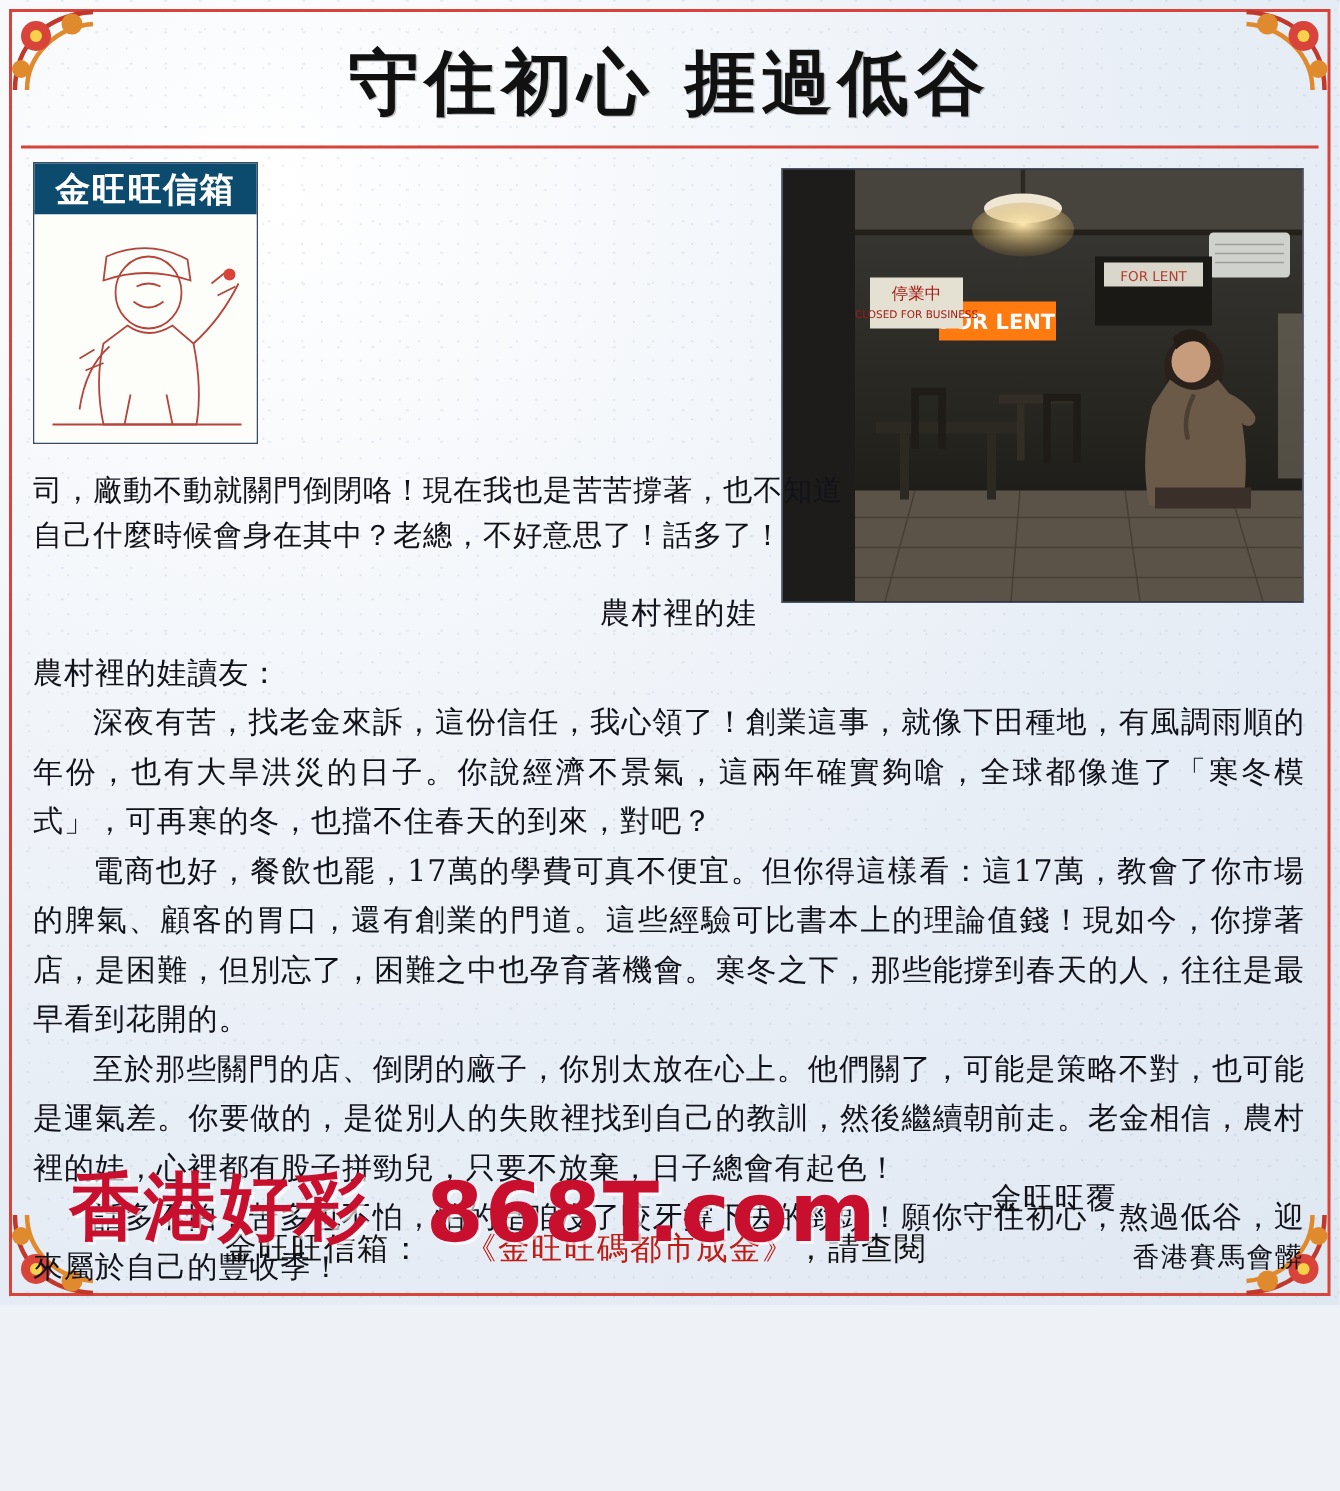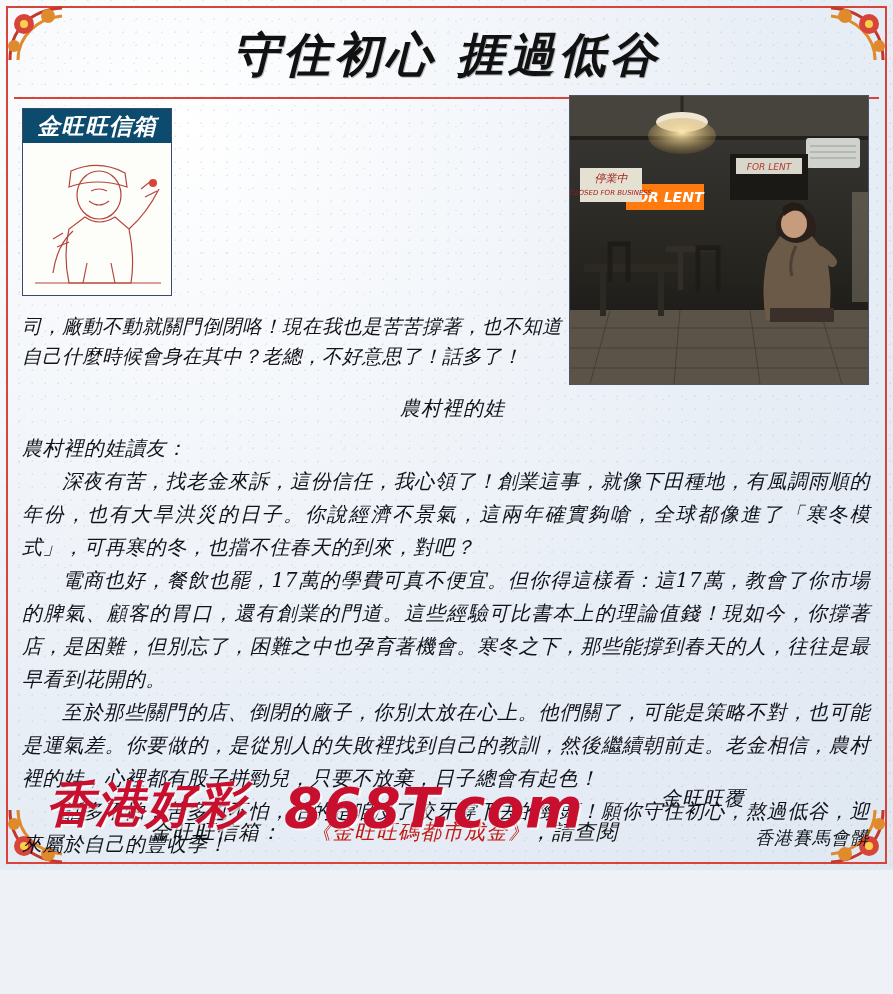--- a/index.html
+++ b/index.html
@@ -15,21 +15,20 @@
   }
   #page {
     position: relative;
     width: 893px;
     height: 870px;
     background:
       radial-gradient(circle at 20% 15%, #ffffff 0%, #e8eef6 60%, #dfe7f1 100%),
       linear-gradient(180deg, #f4f7fb 0%, #e6edf5 50%, #dfe8f2 100%);
     box-sizing: border-box;
     overflow: hidden;
-    font-style: italic;
   }
   
   #page:before {
     content: "";
     position: absolute;
     inset: 0;
     background-image:
       radial-gradient(rgba(160,180,205,0.25) 1px, transparent 1px),
       radial-gradient(rgba(140,165,195,0.18) 1px, transparent 1px);
     background-size: 13px 13px, 23px 21px;
@@ -103,26 +102,27 @@
   .mailbox-art {
     position: relative;
     height: 152px;
     background: #fdfdfa;
   }
 
   
   .photo {
     position: absolute;
     right: 24px;
-    top: 95px;
+    top: 112px;
     width: 298px;
     height: 288px;
     border: 1px solid #4a5568;
     background: #1d1c1a;
     overflow: hidden;
+    padding-left: 48px;
   }
 
   
   .letter-top {
     position: absolute;
     left: 184px;
     top: 110px;
     width: 380px;
     font-size: 19.5px;
     line-height: 30px;

